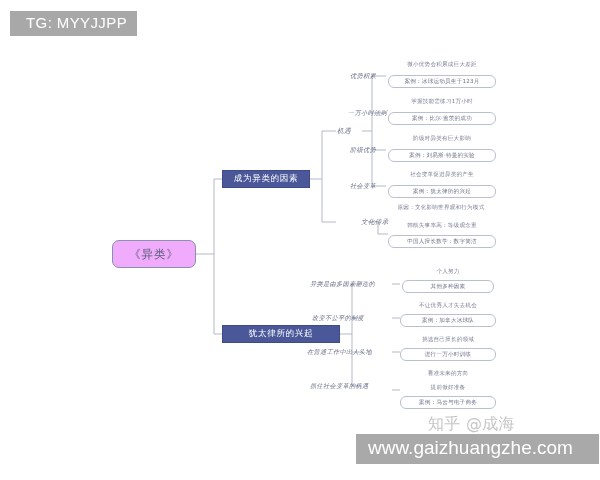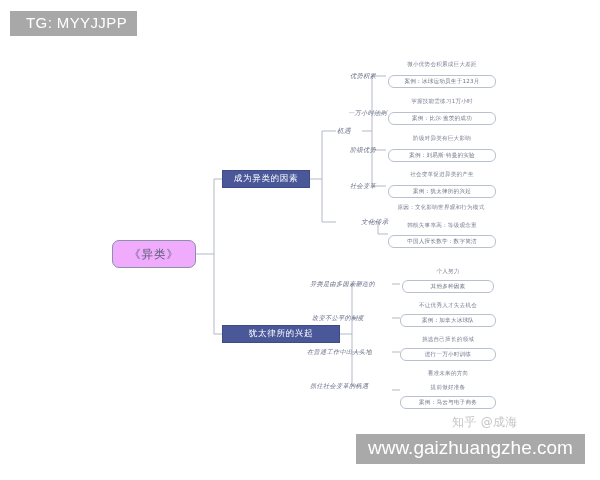--- a/index.html
+++ b/index.html
@@ -41,30 +41,30 @@
     line-height: 1.05;
     font-family: "Liberation Sans", sans-serif;
   }
   .wm-bottom {
     position: absolute;
     left: 356px;
     top: 434px;
     background: #a9a9a9;
     color: #ffffff;
     font-size: 19px;
-    padding: 4px 12px 5px 12px;
+    padding: 4px 26px 5px 12px;
     line-height: 1.1;
     font-family: "Liberation Sans", sans-serif;
   }
   .wm-zhihu {
     position: absolute;
-    left: 452px;
+    left: 428px;
     top: 414px;
     color: #c6c6c6;
-    font-size: 12px;
+    font-size: 16px;
     letter-spacing: 0.3px;
     white-space: nowrap;
   }
 
   
   .node {
     position: absolute;
     box-sizing: border-box;
     white-space: nowrap;
     display: flex;

